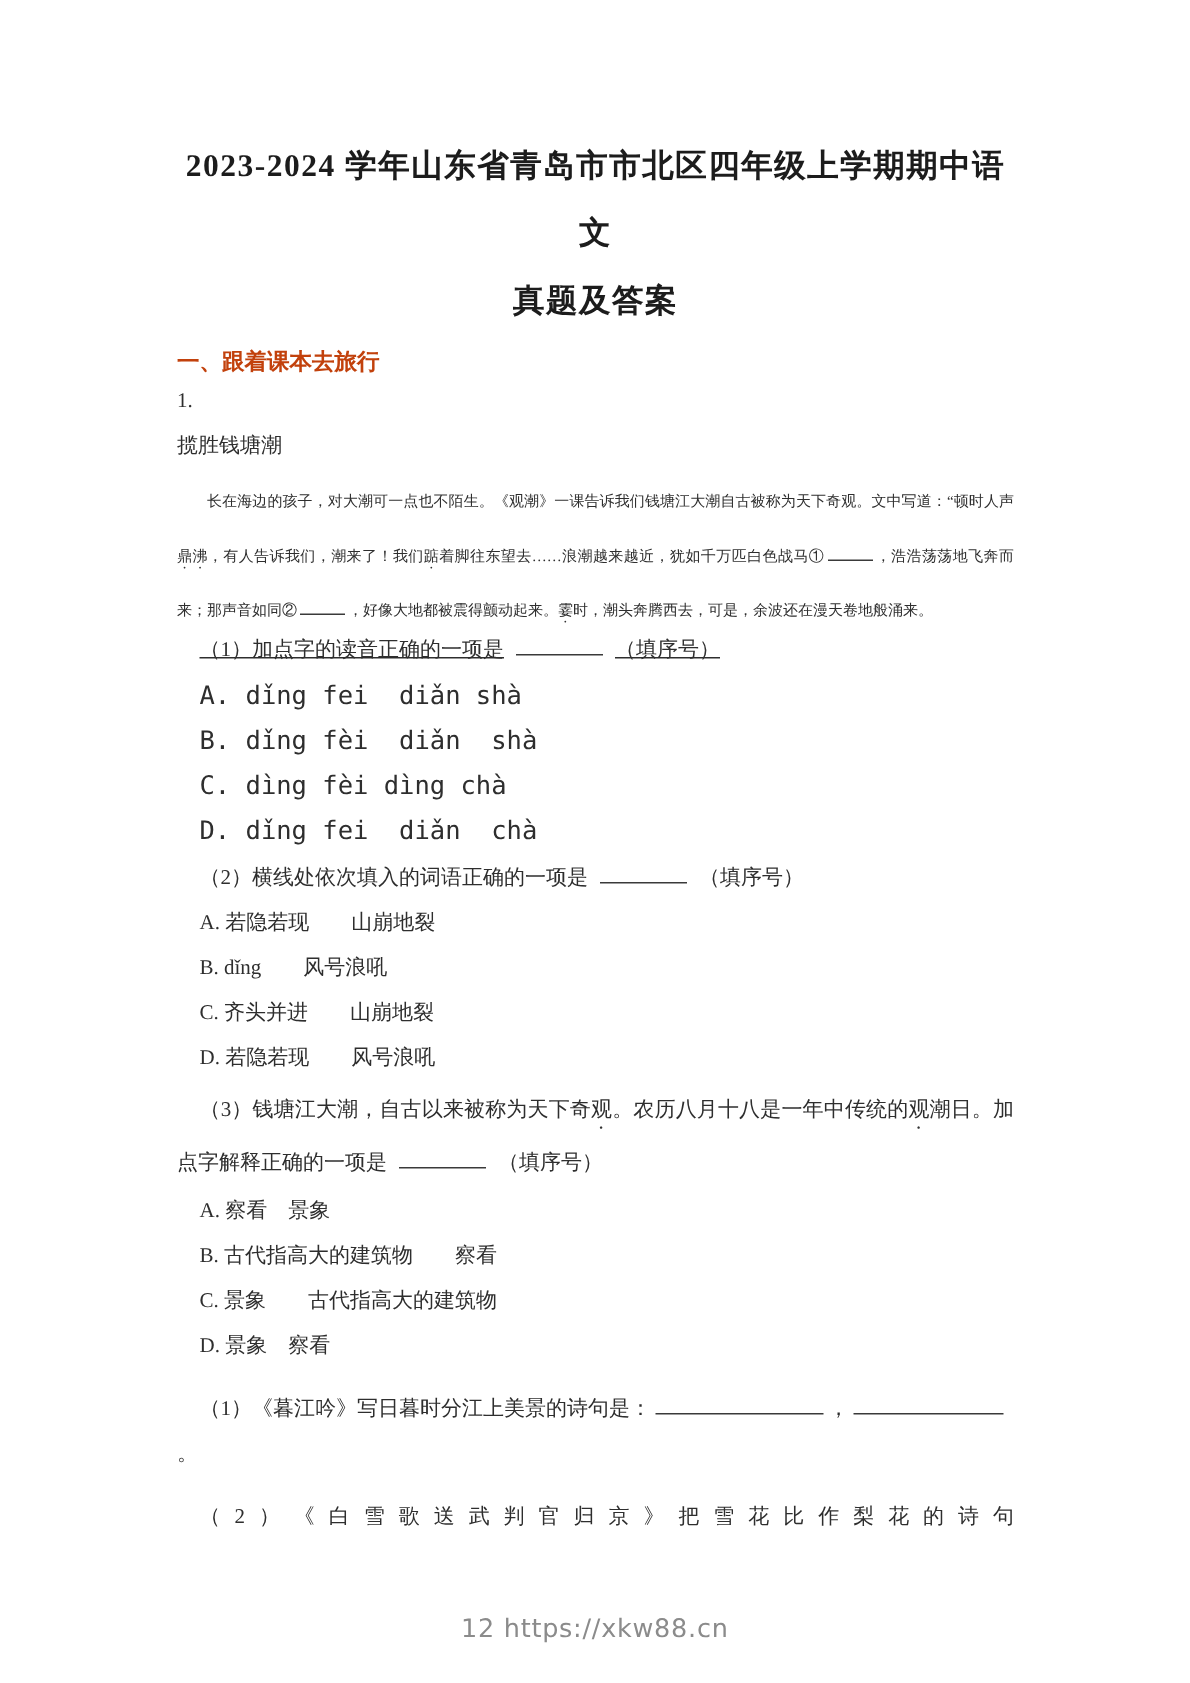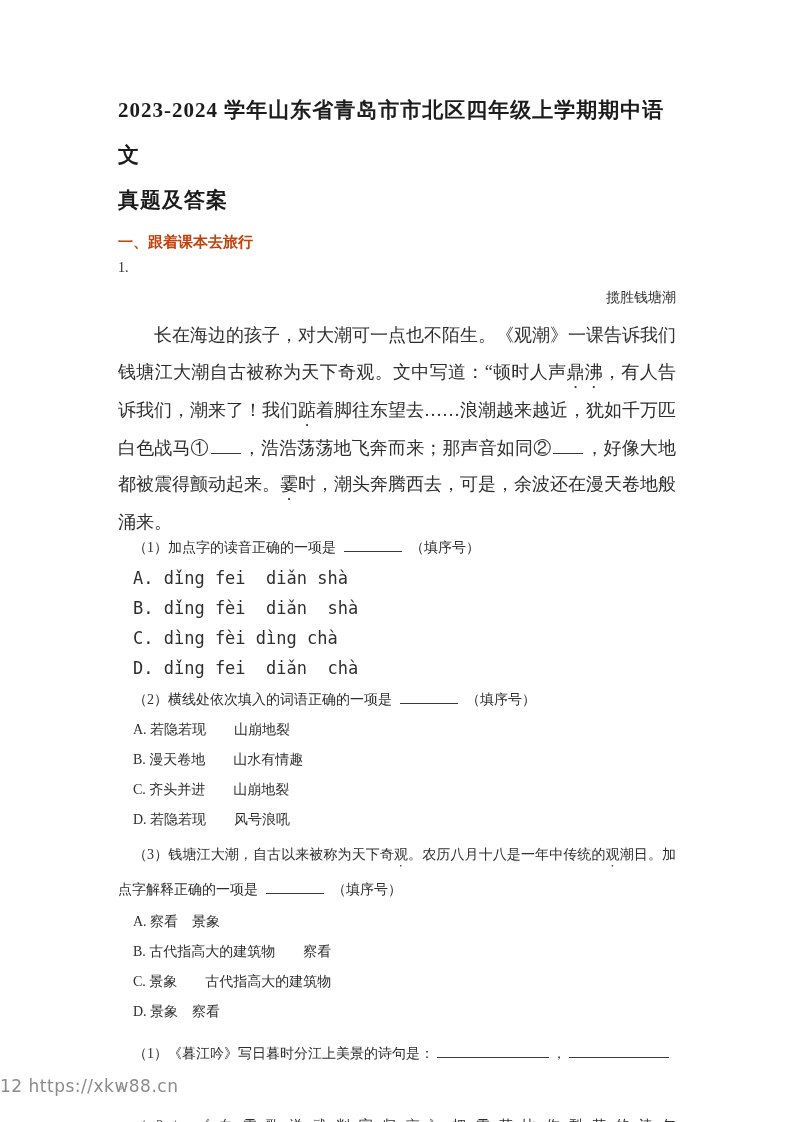--- a/index.html
+++ b/index.html
@@ -11,57 +11,57 @@
     overflow: hidden;
     position: relative;
   }
   .page {
     box-sizing: border-box;
     width: 793px; height: 1122px;
     padding: 88px 117px 0 118px;
     position: relative;
   }
   .doc-title {
-    text-align: left;
+    text-align: center;
     font-weight: bold;
     font-size: 21px;
     line-height: 45px;
     letter-spacing: 1px;
     color: #1c1c1c;
   }
   .sec-heading {
     margin-top: 8px;
     font-size: 15px;
     font-weight: bold;
     line-height: 22px;
     color: #c2410c;
   }
   .q-number {
     font-size: 14px;
     line-height: 30px;
   }
   .passage-title {
-    text-align: right;
+    text-align: left;
     font-size: 14px;
     line-height: 30px;
   }
   .passage {
     margin-top: 4px;
-    font-size: 18px;
+    font-size: 10px;
     line-height: 36.5px;
     text-align: justify;
     text-indent: 2em;
   }
   .stem {
     font-size: 14px;
     line-height: 30px;
     text-indent: 15px;
     margin-top: 2px;
   }
-  .stem.first { margin-top: -8px; }
+  .stem.first { margin-top: -8px; text-decoration: underline; }
   .stem.two-line {
     line-height: 35px;
     text-align: justify;
   }
   .option {
     font-size: 14px;
     line-height: 30px;
     text-indent: 15px;
     white-space: pre;
   }
@@ -96,21 +96,21 @@
   .emdot {
     -webkit-text-emphasis: filled dot #333;
     -webkit-text-emphasis-position: under right;
     text-emphasis: filled dot #333;
     text-emphasis-position: under right;
   }
   .footer {
     position: absolute;
     left: 0; right: 0;
     bottom: 26px;
-    text-align: left;
+    text-align: center;
     font-family: "DejaVu Sans", "Liberation Sans", sans-serif;
     font-size: 17px;
     color: #8b8b8b;
     letter-spacing: 0.5px;
   }
 </style>
 </head>
 <body>
 
 <div class="page">
@@ -135,21 +135,21 @@
   </div>
   <div class="option pinyin">A. dǐng fei  diǎn shà</div>
   <div class="option pinyin">B. dǐng fèi  diǎn  shà</div>
   <div class="option pinyin">C. dìng fèi dìng chà</div>
   <div class="option pinyin">D. dǐng fei  diǎn  chà</div>
 
   <div class="stem">
     <span>（2）横线处依次填入的词语正确的一项是</span><span class="blank stem-blank"></span><span>（填序号）</span>
   </div>
   <div class="option">A. 若隐若现　　山崩地裂</div>
-  <div class="option">B. 漫天卷地　　山水有情趣</div>
+  <div class="option">B. dǐng　　风号浪吼</div>
   <div class="option">C. 齐头并进　　山崩地裂</div>
   <div class="option">D. 若隐若现　　风号浪吼</div>
 
   <div class="stem two-line">
     <span>（3）钱塘江大潮，自古以来被称为天下奇</span><span class="emdot">观</span><span>。农历八月十八是一年中传统的</span><span class="emdot">观</span><span>潮日。加点字解释正确的一项是</span><span class="blank stem-blank"></span><span>（填序号）</span>
   </div>
   <div class="option">A. 察看　景象</div>
   <div class="option">B. 古代指高大的建筑物　　察看</div>
   <div class="option">C. 景象　　古代指高大的建筑物</div>
   <div class="option">D. 景象　察看</div>

